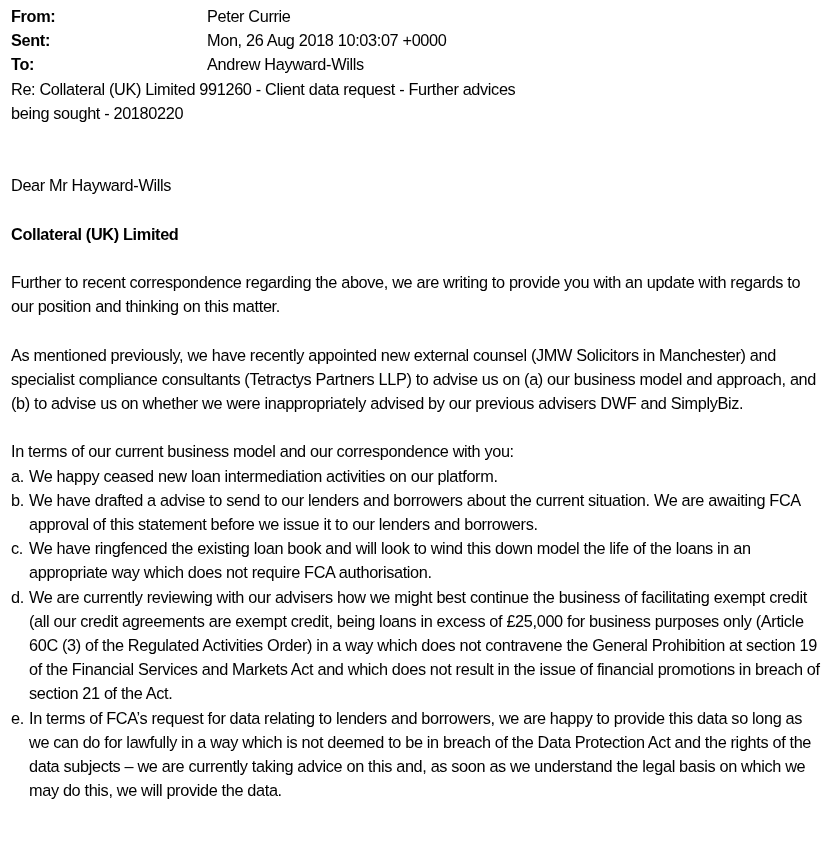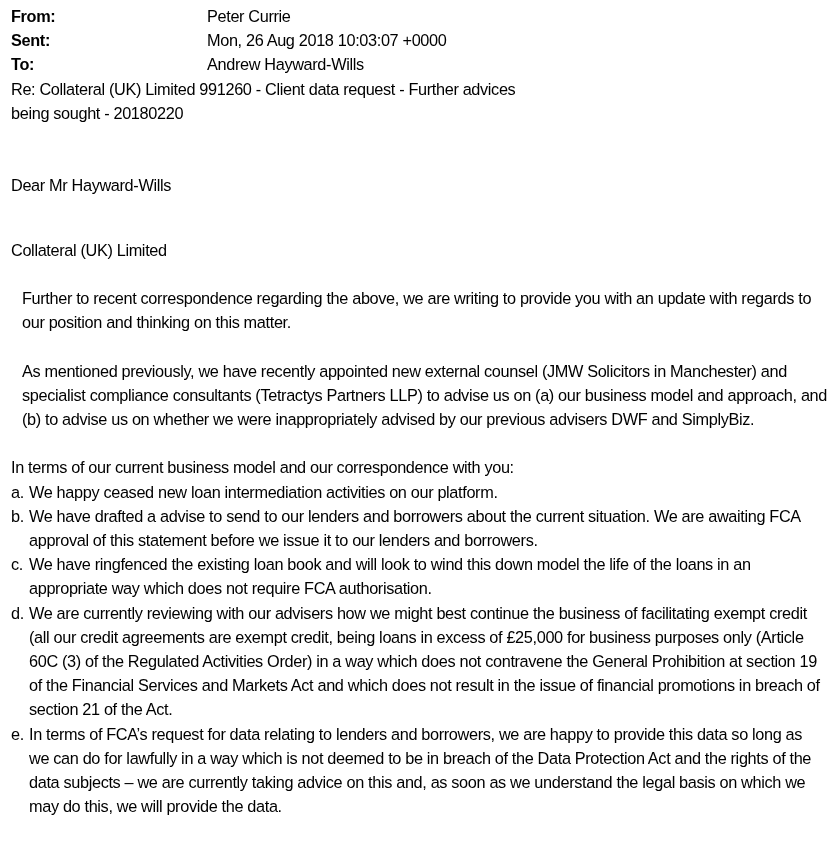--- a/index.html
+++ b/index.html
@@ -3,22 +3,22 @@
 <meta charset="utf-8">
 <style>
   html, body { margin:0; padding:0; background:#ffffff; }
   body { width:833px; height:854px; overflow:hidden; color:#000;
     font-family:"Liberation Sans", sans-serif; font-size:16.3px; letter-spacing:-0.35px; }
   .wrap { position:relative; padding:4px 0 0 11px; }
   .line { height:24.2px; line-height:24.2px; white-space:nowrap; }
   .hdr { display:flex; }
   .hdr .lbl { width:196px; font-weight:bold; }
   .blank { height:24.2px; }
-  .bold { font-weight:normal;margin-top:16px; }
-  .para { line-height:24.2px; width:810px;margin-left:11px; }
+  .bold { font-weight:bold; }
+  .para { line-height:24.2px; width:810px; }
   ol.items { list-style:none; margin:0; padding:0; }
   ol.items li { display:flex; line-height:24.2px; }
   ol.items .mk { width:18px; flex:none; }
   ol.items .tx { width:795px; }
 </style>
 </head>
 <body>
 
 <div class="wrap">
   <div class="line hdr">

